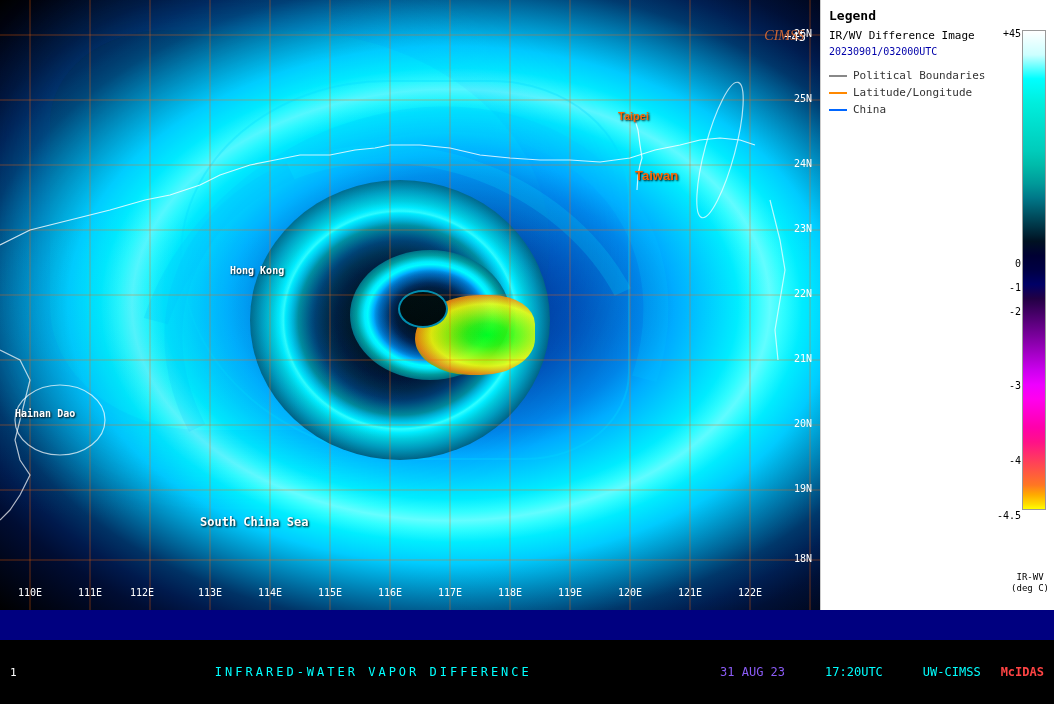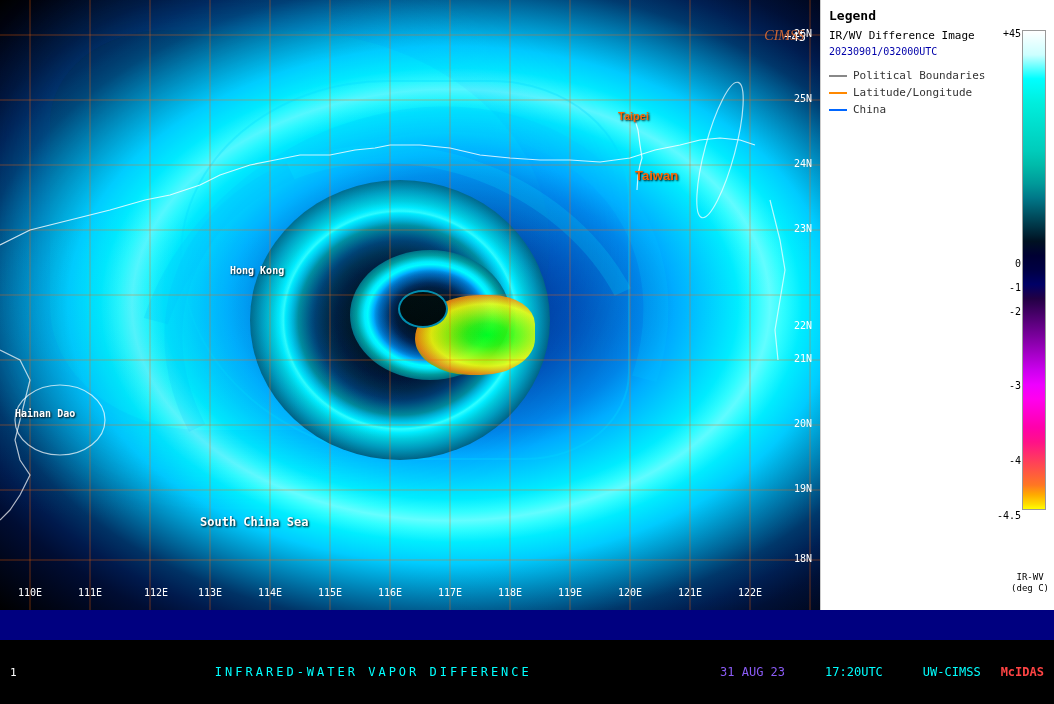--- a/index.html
+++ b/index.html
@@ -456,29 +456,29 @@
 
       <polyline points="0,350 20,360 30,380 25,400 20,420 15,440 20,460 30,475 20,495 10,510 0,520" stroke="white" stroke-width="1.2" fill="none" opacity="0.7"></polyline>
 
       <polyline points="770,200 775,220 780,240 785,270 780,300 775,330 778,360" stroke="white" stroke-width="1.2" fill="none" opacity="0.7"></polyline>
     </svg>
 
     <div class="lat-label" style="top:28px;">26N</div>
     <div class="lat-label" style="top:93px;">25N</div>
     <div class="lat-label" style="top:158px;">24N</div>
     <div class="lat-label" style="top:223px;">23N</div>
-    <div class="lat-label" style="top:288px;margin-top:32px;">22N</div>
+    <div class="lat-label" style="top:288px;">22N</div>
     <div class="lat-label" style="top:353px;">21N</div>
     <div class="lat-label" style="top:418px;">20N</div>
     <div class="lat-label" style="top:483px;">19N</div>
     <div class="lat-label" style="top:553px;">18N</div>
 
     <div class="lon-label" style="left:30px;">110E</div>
     <div class="lon-label" style="left:90px;">111E</div>
-    <div class="lon-label" style="left:156px;text-align:center;">112E</div>
+    <div class="lon-label" style="left:142px;text-align:center;">112E</div>
     <div class="lon-label" style="left:210px;">113E</div>
     <div class="lon-label" style="left:270px;">114E</div>
     <div class="lon-label" style="left:330px;">115E</div>
     <div class="lon-label" style="left:390px;">116E</div>
     <div class="lon-label" style="left:450px;">117E</div>
     <div class="lon-label" style="left:510px;">118E</div>
     <div class="lon-label" style="left:570px;">119E</div>
     <div class="lon-label" style="left:630px;">120E</div>
     <div class="lon-label" style="left:690px;">121E</div>
     <div class="lon-label" style="left:750px;">122E</div>

